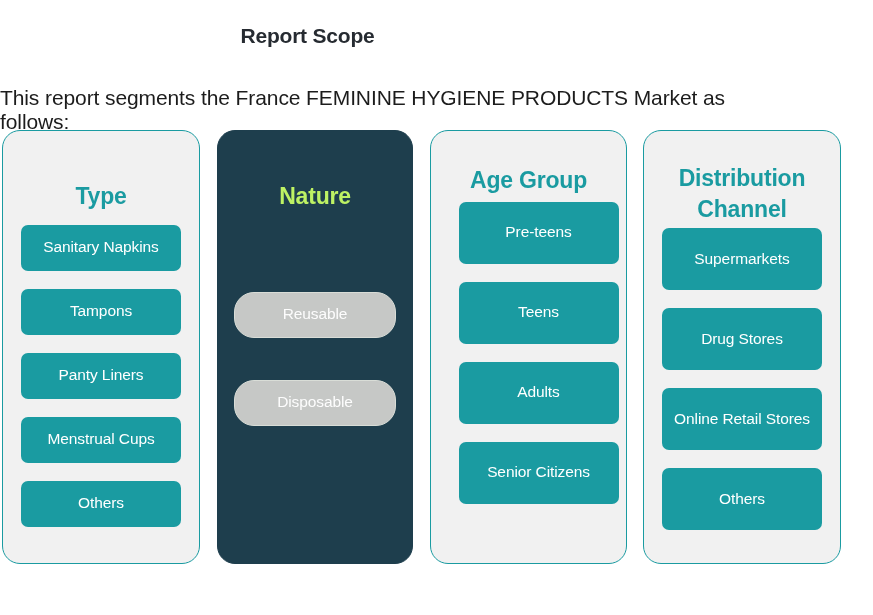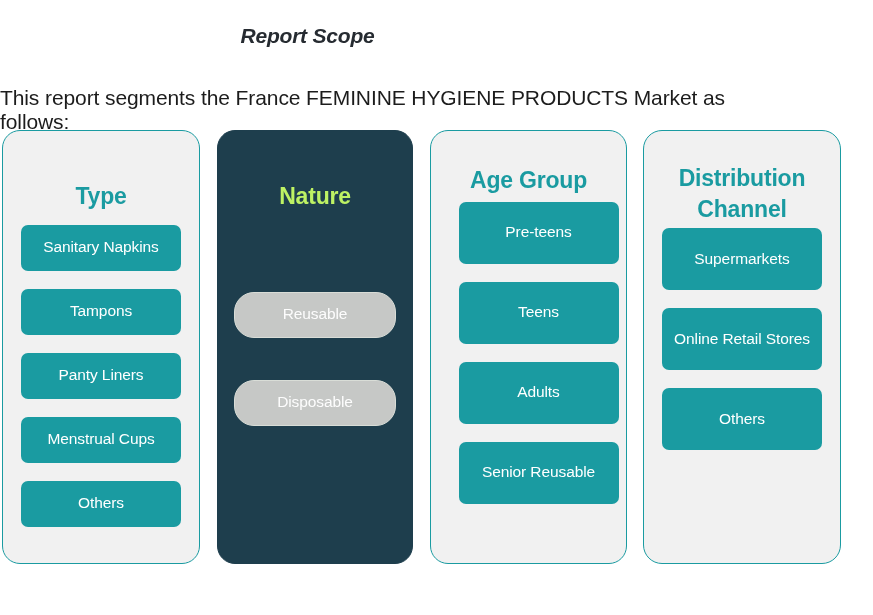--- a/index.html
+++ b/index.html
@@ -19,21 +19,20 @@
   .page-title {
     position: absolute;
     left: 0;
     top: 24px;
     width: 615px;
     text-align: center;
     font-size: 21px;
     font-weight: bold;
     color: #262b31;
     letter-spacing: -0.2px;
-    font-style: italic;
   }
   .subtitle {
     position: absolute;
     left: 0;
     top: 86px;
     width: 780px;
     text-align: left;
     font-size: 21px;
     color: #1c1c1c;
     font-weight: normal;
@@ -63,21 +62,21 @@
     border: 1.4px solid #1a9ba1;
   }
   .card--dark {
     background: #1e3e4d;
     border: 1.4px solid #1e3e4d;
   }
 
   .card-1 { left: 2px;   width: 198px; }
   .card-2 { left: 217px; width: 196px; }
   .card-3 { left: 430px; width: 197px; }
-  .card-4 { left: 643px; width: 198px; border-radius: 19px; }
+  .card-4 { left: 643px; width: 198px; }
 
   .card-title {
     font-size: 23px;
     font-weight: bold;
     text-align: center;
     line-height: 1.33;
     letter-spacing: -0.2px;
   }
   .card--light .card-title { color: #1a9ba1; }
   .card--dark  .card-title { color: #bef264; }
@@ -161,27 +160,28 @@
         <div class="pill pill--gray">Disposable</div>
       </div>
     </div>
 
     <div class="card card--light card-3">
       <div class="card-title">Age Group</div>
       <div class="pill-list">
         <div class="pill pill--teal">Pre-teens</div>
         <div class="pill pill--teal">Teens</div>
         <div class="pill pill--teal">Adults</div>
-        <div class="pill pill--teal">Senior Reusable</div>
+        <div class="pill pill--teal">Senior Citizens</div>
       </div>
     </div>
 
     <div class="card card--light card-4">
       <div class="card-title">Distribution Channel</div>
       <div class="pill-list">
         <div class="pill pill--teal">Supermarkets</div>
+        <div class="pill pill--teal">Drug Stores</div>
         <div class="pill pill--teal">Online Retail Stores</div>
         <div class="pill pill--teal">Others</div>
       </div>
     </div>
 
   </div>
 </div>
 
 </body></html>

